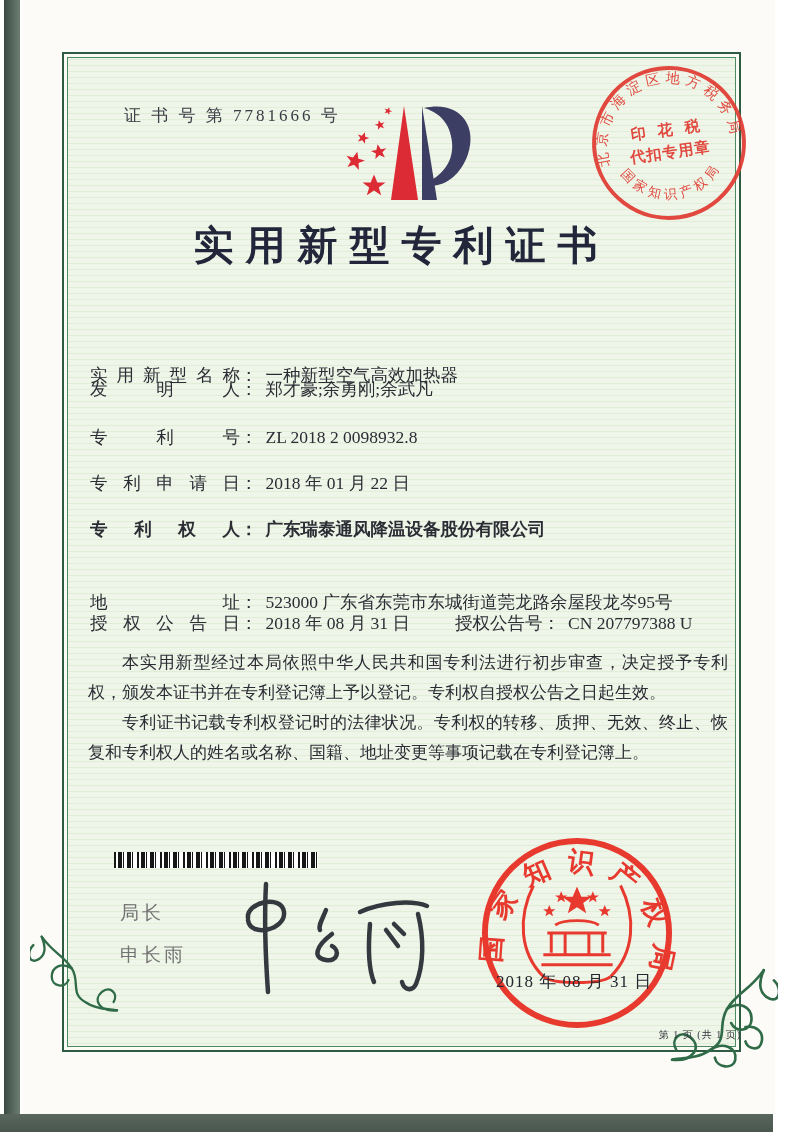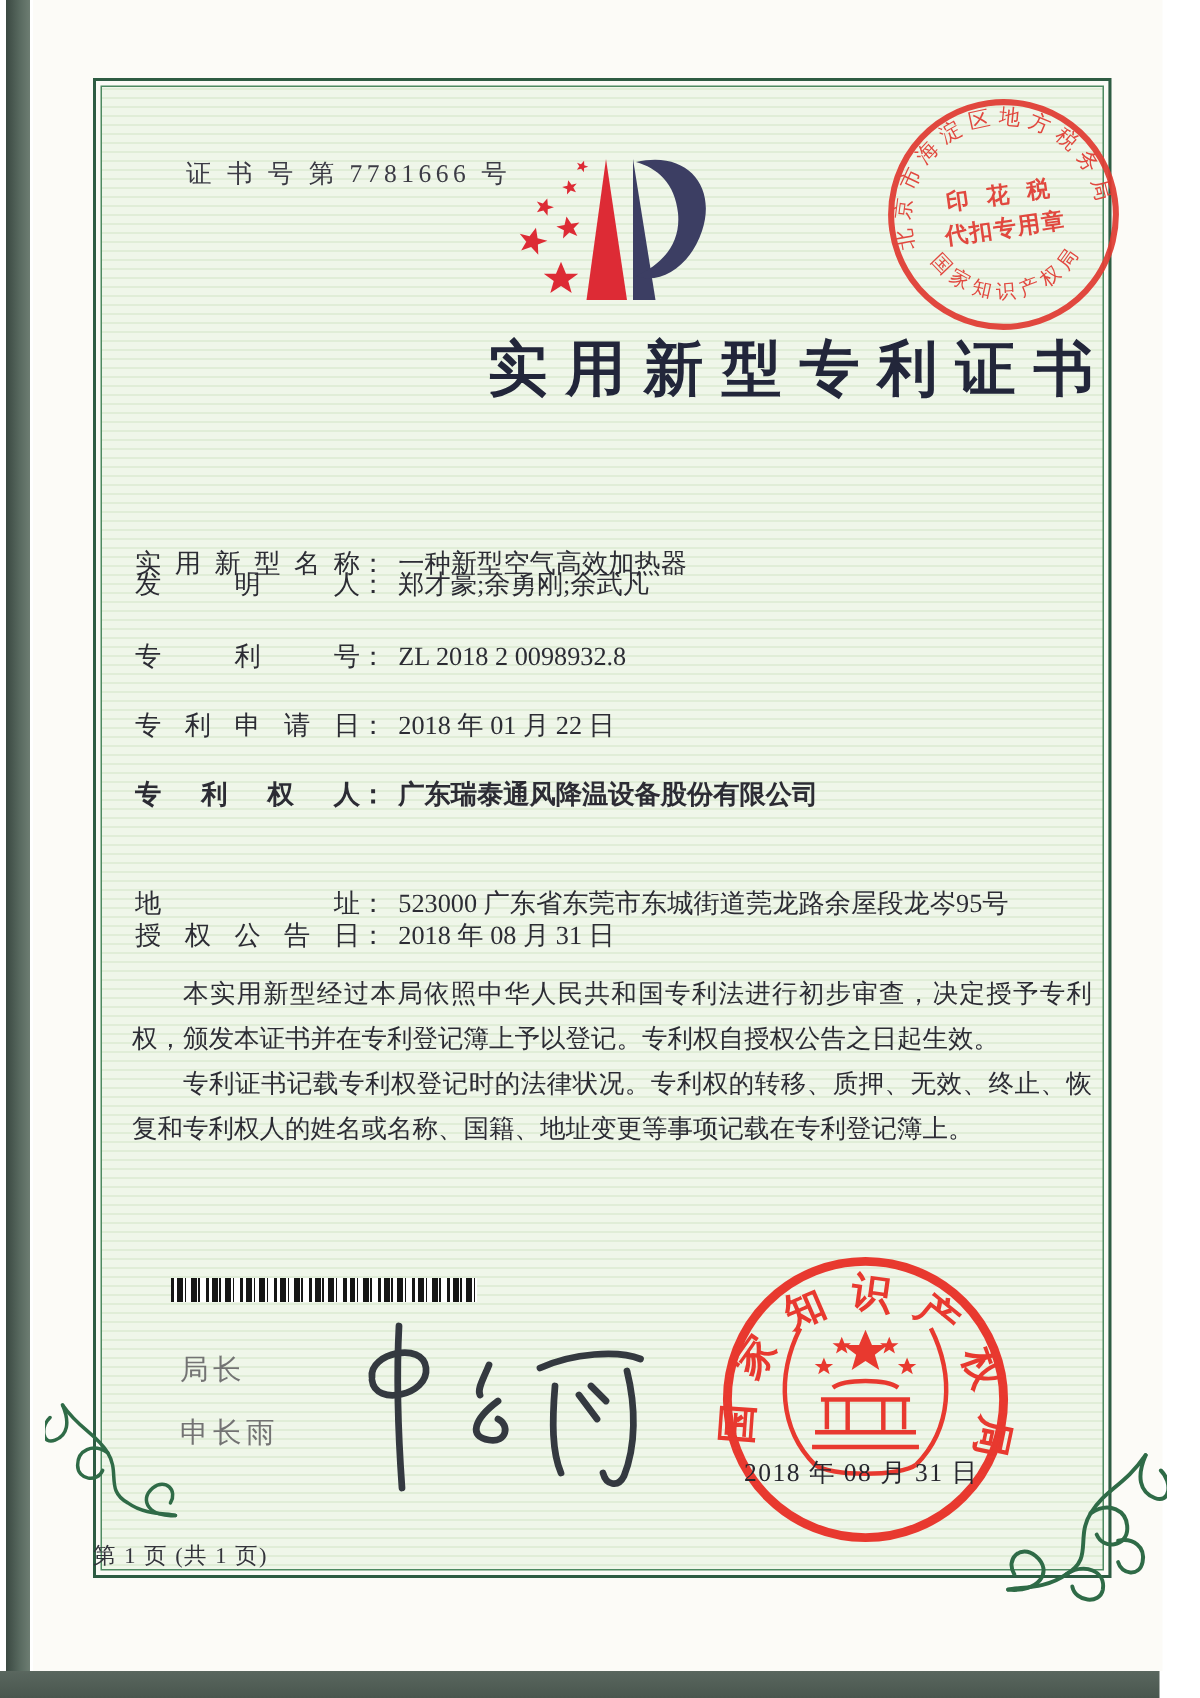--- a/index.html
+++ b/index.html
@@ -25,21 +25,21 @@
     position:absolute;left:62px;top:52px;width:679px;height:1000px;
     box-sizing:border-box;
     border:2px solid #2e5c43;
     box-shadow:inset 0 0 0 3px #fbfbf6, inset 0 0 0 4px #4d8a61;
     background:repeating-linear-gradient(180deg,#eff6e9 0px,#eff6e9 5px,#e0edd7 5px,#e0edd7 6px);
   }
   .cert-number{
     position:absolute;left:92px;top:104px;font-size:17px;letter-spacing:3px;color:#3b3b44;margin-left:32px;
   }
   .title{
-    position:absolute;left:62px;top:218px;width:679px;text-align:right;
+    position:absolute;left:62px;top:218px;width:679px;text-align:center;
     font-size:40px;font-weight:700;letter-spacing:12px;color:#22263a;
   }
   .logo{position:absolute;left:336px;top:100px;}
   .stamp-tax{position:absolute;left:588px;top:62px;transform:rotate(-8deg);opacity:.92;}
   .field-row{position:absolute;left:90px;width:650px;font-size:17.5px;white-space:nowrap;color:#2c2c34;}
   .flabel{display:inline-block;width:150px;text-align:justify;text-align-last:justify;vertical-align:bottom;}
   .fcolon{display:inline-block;margin-right:8px;}
   .grant-no{position:absolute;left:0;}
   .paragraphs{
     position:absolute;left:88px;top:648px;width:640px;
@@ -61,22 +61,22 @@
     font-size:19px;color:#737373;letter-spacing:3px;
   }
   .signer div{margin-bottom:16px;}
   .signature{position:absolute;left:222px;top:872px;}
   .seal-cnipa{position:absolute;left:478px;top:834px;}
   .seal-date{
     position:absolute;left:496px;top:970px;width:150px;text-align:center;
     font-size:17px;color:#26262e;letter-spacing:1px;white-space:nowrap;
   }
   .footer{
-    position:absolute;left:62px;top:1028px;width:679px;text-align:left;
-    font-size:15px;color:#33333b;letter-spacing:1px;
+    position:absolute;left:62px;top:1028px;width:679px;text-align:right;
+    font-size:10px;color:#33333b;letter-spacing:1px;
   }
   .ornament{position:absolute;}
   svg text{font-family:"Liberation Serif", serif;}
 </style>
 </head>
 <body>
 
 <div class="photo-edge-left"></div>
 <div class="photo-edge-bottom"></div>
 <div class="paper"></div>
@@ -152,20 +152,23 @@
   <span class="flabel">专利申请日</span><span class="fcolon">：</span><span>2018 年 01 月 22 日</span>
 </div>
 <div class="field-row" style="top:517px;font-weight:bold;">
   <span class="flabel">专利权人</span><span class="fcolon">：</span><span>广东瑞泰通风降温设备股份有限公司</span>
 </div>
 <div class="field-row" style="top:590px;">
   <span class="flabel">地址</span><span class="fcolon">：</span><span>523000 广东省东莞市东城街道莞龙路余屋段龙岑95号</span>
 </div>
 <div class="field-row" style="top:611px;">
   <span class="flabel">授权公告日</span><span class="fcolon">：</span><span>2018 年 08 月 31 日</span>
+  <span class="grant-no" style="left:365px;">
+    <span>授权公告号</span><span class="fcolon">：</span><span>CN 207797388 U</span>
+  </span>
 </div>
 
 <div class="paragraphs">
   <p>本实用新型经过本局依照中华人民共和国专利法进行初步审查，决定授予专利权，颁发本证书并在专利登记簿上予以登记。专利权自授权公告之日起生效。</p>
   <p>专利证书记载专利权登记时的法律状况。专利权的转移、质押、无效、终止、恢复和专利权人的姓名或名称、国籍、地址变更等事项记载在专利登记簿上。</p>
 </div>
 
 <div class="barcode"></div>
 
 <div class="signer">

